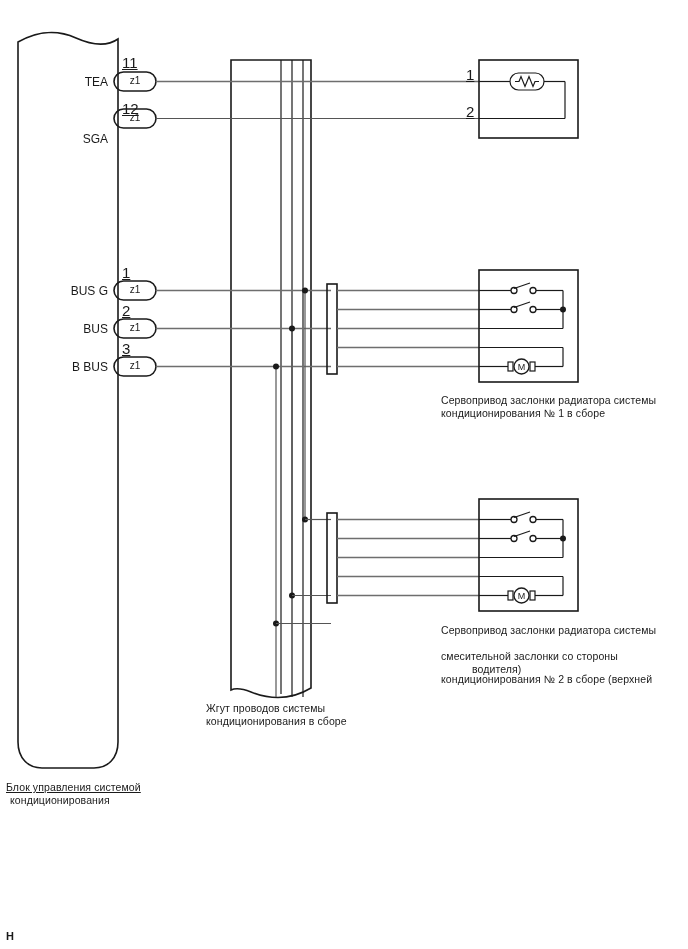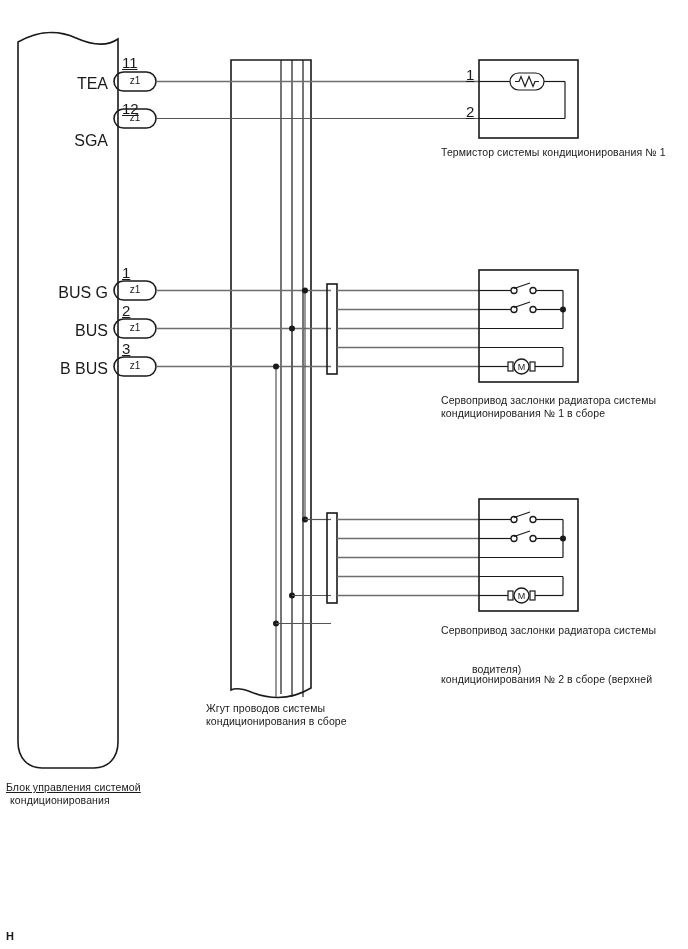--- a/index.html
+++ b/index.html
@@ -32,21 +32,21 @@
   .cap {
     position: absolute;
     font-size: 10.5px;
     line-height: 13px;
     color: #1a1a1a;
     white-space: pre-line;
     letter-spacing: 0.1px;
   }
   .term-label {
     position: absolute;
-    font-size: 16px;
+    font-size: 12px;
     color: #1a1a1a;
     text-align: right;
     white-space: nowrap;
   }
   .pin-num {
     position: absolute;
     font-size: 15px;
     color: #1a1a1a;
     white-space: nowrap;
     text-decoration: underline;
@@ -254,27 +254,27 @@
 
   <div class="conn-code" style="left:114px; top:75px; width:42px;">z1</div>
   <div class="conn-code" style="left:114px; top:112px; width:42px;">z1</div>
   <div class="conn-code" style="left:114px; top:284px; width:42px;">z1</div>
   <div class="conn-code" style="left:114px; top:322px; width:42px;">z1</div>
   <div class="conn-code" style="left:114px; top:360px; width:42px;">z1</div>
 
   <div class="pin-num" style="left:466px; top:66px;">1</div>
   <div class="pin-num" style="left:466px; top:103px;">2</div>
 
-  <div class="cap" style="left:441px; top:146px; width:244px;">Термистор системы кондиционирования № 1</div>
 
   <div class="cap" style="left:441px; top:394px; width:244px;">Сервопривод заслонки радиатора системы</div>
   <div class="cap" style="left:441px; top:407px; width:244px;">кондиционирования № 1 в сборе</div>
 
   <div class="cap" style="left:441px; top:624px; width:244px;">Сервопривод заслонки радиатора системы</div>
   <div class="cap" style="left:441px; top:637px; width:244px;margin-top:36px;">кондиционирования № 2 в сборе (верхней</div>
+  <div class="cap" style="left:441px; top:650px; width:244px;">смесительной заслонки со стороны</div>
   <div class="cap" style="left:441px; top:663px; width:244px;padding-left:31px;">водителя)</div>
 
   <div class="cap" style="left:206px; top:702px; width:230px;">Жгут проводов системы</div>
   <div class="cap" style="left:206px; top:715px; width:230px;">кондиционирования в сборе</div>
 
   <div class="cap" style="left:6px; top:781px; width:210px;text-decoration:underline;">Блок управления системой</div>
   <div class="cap" style="left:10px; top:794px; width:210px;">кондиционирования</div>
 
   <div class="corner-mark" style="left:6px; top:930px;">H</div>
 

